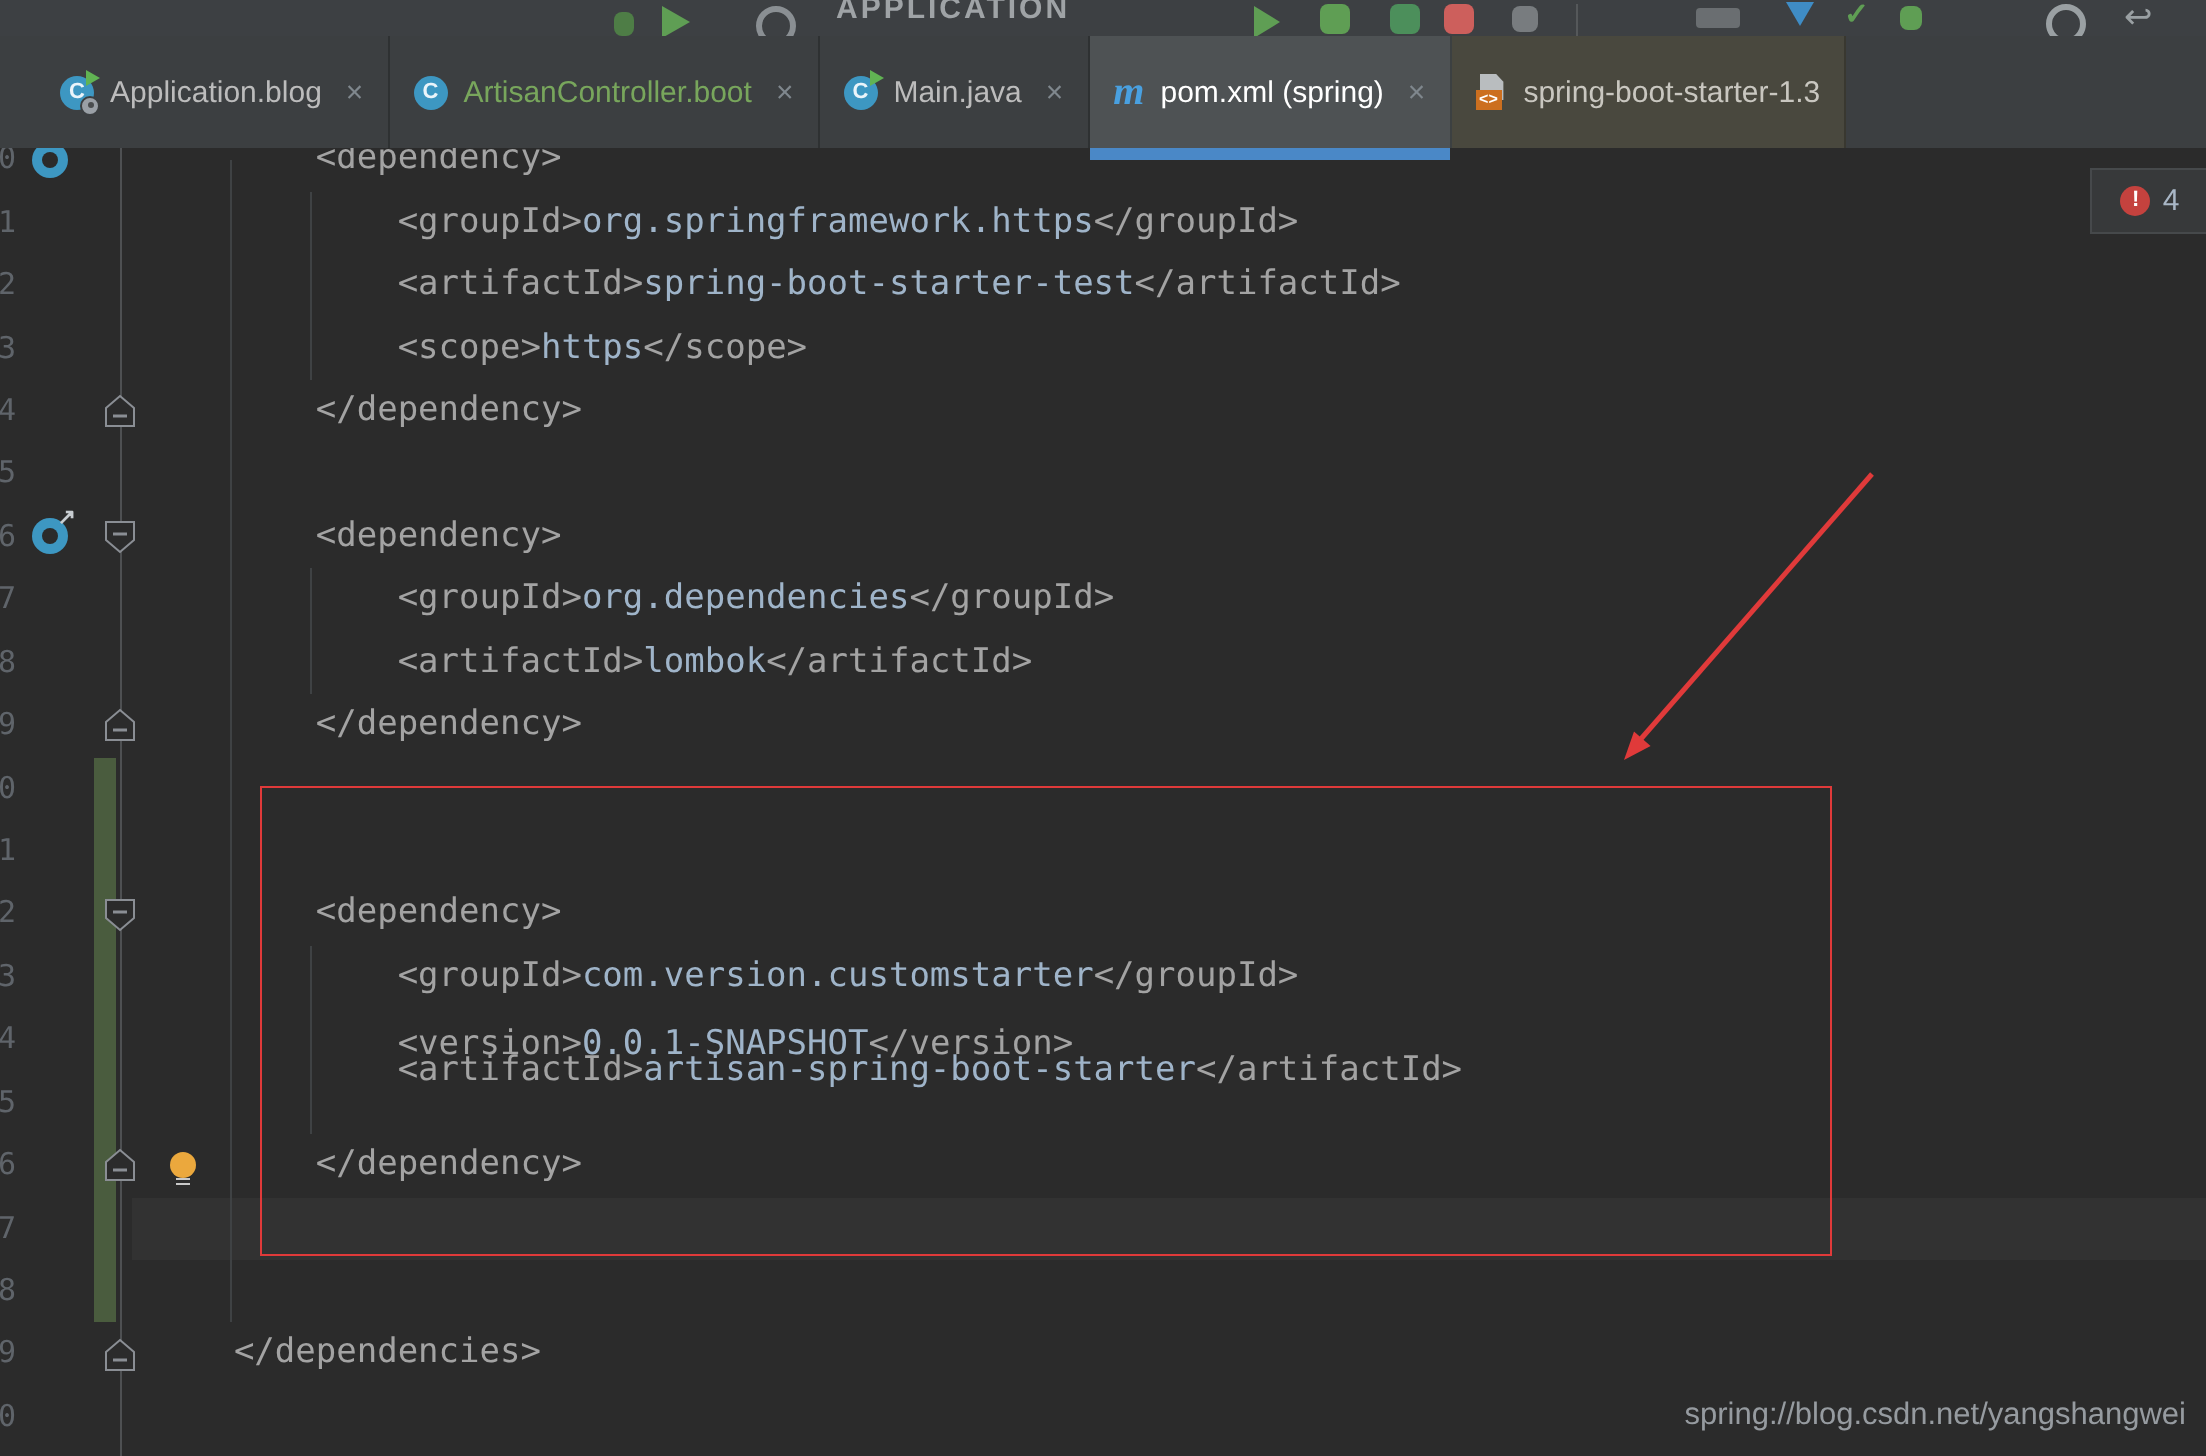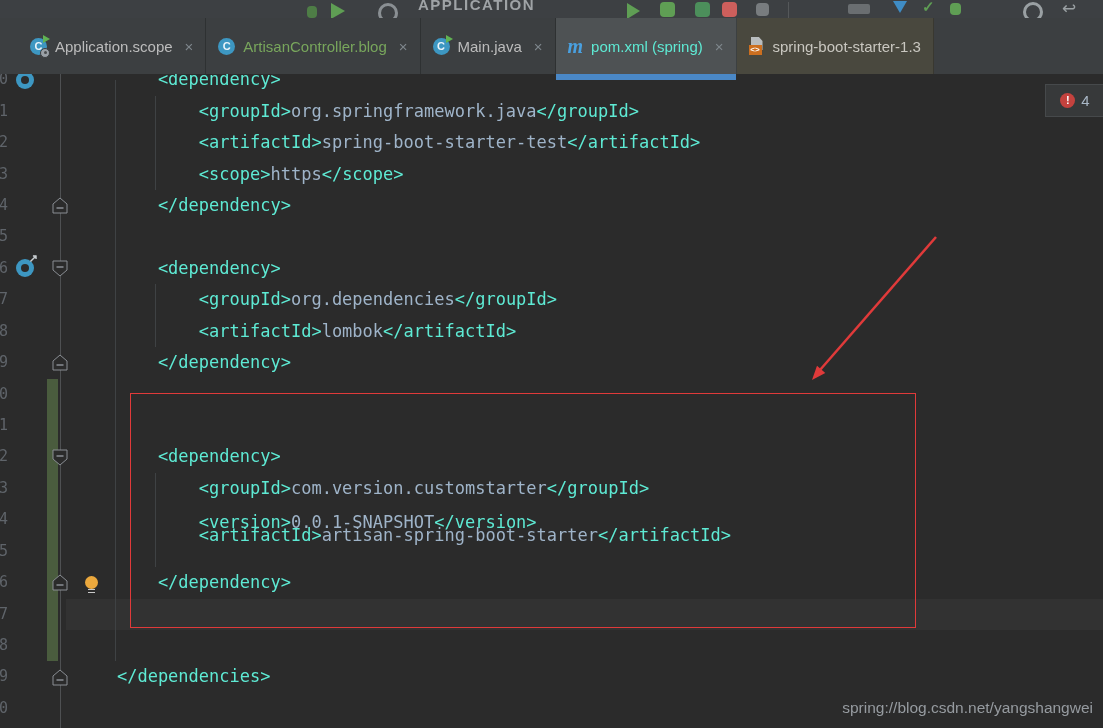--- a/index.html
+++ b/index.html
@@ -16,21 +16,21 @@
   .glyph{color:#9aa0a3;font-size:15px;}
 
   
   .tabstrip{position:absolute;left:0;top:18px;width:1103px;height:62px;z-index:40;}
   .tabstrip-bg{position:absolute;left:0;top:0;width:1103px;height:56px;background:#3c3f41;}
   .tabs{position:absolute;left:0;top:0;height:56px;display:flex;padding-left:18px;}
   .tab{position:relative;height:56px;display:flex;align-items:center;gap:8px;padding:0 12px;border-right:1px solid rgba(0,0,0,.22);cursor:default;}
   .tab .label{font-size:15px;color:#bcbcbc;white-space:nowrap;}
   .tab.added .label{color:#78a65c;}
   .tab.active{background:#4e5254;}
-  .tab.active .label{color:#5eead4;}
+  .tab.active .label{color:#ffffff;}
   .tab.active:after{content:"";position:absolute;left:0;right:0;bottom:-6px;height:6px;background:#4a88c7;}
   .tab.library{background:#49483e;}
   .tab.library .label{color:#c9c7c0;}
   .close{color:#7f878d;font-size:15px;margin-left:4px;}
 
   .cicon{position:relative;width:17px;height:17px;border-radius:50%;background:#3d97c2;flex:0 0 auto;}
   .cicon .let{position:absolute;left:0;top:0;width:17px;height:17px;line-height:17px;text-align:center;color:#eaf4fa;font-size:11px;font-weight:bold;}
   .badge-run{position:absolute;right:-3px;top:-3px;width:0;height:0;border-top:4px solid transparent;border-bottom:4px solid transparent;border-left:7px solid #61b353;}
   .badge-gear{position:absolute;right:-3px;bottom:-3px;width:8px;height:8px;border-radius:50%;background:#9aa0a6;border:1px solid #3c3f41;}
   .badge-gear:after{content:"";position:absolute;left:2.5px;top:2.5px;width:3px;height:3px;border-radius:50%;background:#4a4d4f;}
@@ -40,21 +40,21 @@
   .libfile .code{position:absolute;left:0;bottom:0;width:13px;height:10px;background:#cc6f1f;color:#fff;font-size:8px;line-height:10px;text-align:center;font-weight:bold;}
 
   
   .editor{position:absolute;left:0;top:0;width:1103px;height:728px;background:#2b2b2b;}
   .caret-row{position:absolute;left:66px;right:0;height:31.43px;background:#323232;}
   .vcs-bar{position:absolute;left:47px;width:11px;background:#4a5c3e;}
   .fold-line{position:absolute;left:60px;top:74px;bottom:0;width:1px;background:#4e5052;}
   .guide{position:absolute;width:1px;background:#3f4244;}
   .gutter-num{position:absolute;left:-14px;width:22px;text-align:right;color:#5f646a;font-family:"DejaVu Sans Mono",monospace;font-size:15px;}
   .code-row{position:absolute;left:76px;white-space:pre;font-family:"DejaVu Sans Mono",monospace;font-size:17px;}
-  .tok-tag{color:#5eead4;}
+  .tok-tag{color:#a3a3a3;}
   .tok-val{color:#9fb4c9;}
   .fold-marker{position:absolute;left:52px;width:16px;height:17px;}
 
   .donut{position:absolute;left:16px;width:18px;height:18px;border-radius:50%;background:#3d97c2;}
   .donut:after{content:"";position:absolute;left:5px;top:5px;width:8px;height:8px;border-radius:50%;background:#2b2b2b;}
   .donut .arrow{position:absolute;right:-4px;top:-7px;color:#c8cdd1;font-size:11px;font-weight:bold;}
 
   .bulb{position:absolute;left:85px;width:13px;height:13px;border-radius:50%;background:#eba83d;}
   .bulb:after{content:"";position:absolute;left:3px;top:13px;width:7px;height:5px;background:repeating-linear-gradient(#c8c8c8 0 1px,transparent 1px 2.5px);}
 
@@ -100,21 +100,21 @@
       <div class="gutter-num" style="top: 504.27px; height: 31.43px; line-height: 31.43px;">34</div>
       <div class="gutter-num" style="top: 535.7px; height: 31.43px; line-height: 31.43px;">35</div>
       <div class="gutter-num" style="top: 567.13px; height: 31.43px; line-height: 31.43px;">36</div>
       <div class="gutter-num" style="top: 598.56px; height: 31.43px; line-height: 31.43px;">37</div>
       <div class="gutter-num" style="top: 629.99px; height: 31.43px; line-height: 31.43px;">38</div>
       <div class="gutter-num" style="top: 661.42px; height: 31.43px; line-height: 31.43px;">39</div>
       <div class="gutter-num" style="top: 692.85px; height: 31.43px; line-height: 31.43px;">40</div>
     </div>
   <div id="code-rows">
       <div class="code-row" style="top: 64.25px; height: 31.43px; line-height: 31.43px;"><span class="tok-tag">        &lt;dependency&gt;</span></div>
-      <div class="code-row" style="top: 95.68px; height: 31.43px; line-height: 31.43px;"><span class="tok-tag">            &lt;groupId&gt;</span><span class="tok-val">org.springframework.java</span><span class="tok-tag">&lt;/groupId&gt;</span></div>
+      <div class="code-row" style="top: 95.68px; height: 31.43px; line-height: 31.43px;"><span class="tok-tag">            &lt;groupId&gt;</span><span class="tok-val">org.springframework.https</span><span class="tok-tag">&lt;/groupId&gt;</span></div>
       <div class="code-row" style="top: 127.11px; height: 31.43px; line-height: 31.43px;"><span class="tok-tag">            &lt;artifactId&gt;</span><span class="tok-val">spring-boot-starter-test</span><span class="tok-tag">&lt;/artifactId&gt;</span></div>
       <div class="code-row" style="top: 158.54px; height: 31.43px; line-height: 31.43px;"><span class="tok-tag">            &lt;scope&gt;</span><span class="tok-val">https</span><span class="tok-tag">&lt;/scope&gt;</span></div>
       <div class="code-row" style="top: 189.97px; height: 31.43px; line-height: 31.43px;"><span class="tok-tag">        &lt;/dependency&gt;</span></div>
       <div class="code-row" style="top: 221.4px; height: 31.43px; line-height: 31.43px;"></div>
       <div class="code-row" style="top: 252.83px; height: 31.43px; line-height: 31.43px;"><span class="tok-tag">        &lt;dependency&gt;</span></div>
       <div class="code-row" style="top: 284.26px; height: 31.43px; line-height: 31.43px;"><span class="tok-tag">            &lt;groupId&gt;</span><span class="tok-val">org.dependencies</span><span class="tok-tag">&lt;/groupId&gt;</span></div>
       <div class="code-row" style="top: 315.69px; height: 31.43px; line-height: 31.43px;"><span class="tok-tag">            &lt;artifactId&gt;</span><span class="tok-val">lombok</span><span class="tok-tag">&lt;/artifactId&gt;</span></div>
       <div class="code-row" style="top: 347.12px; height: 31.43px; line-height: 31.43px;"><span class="tok-tag">        &lt;/dependency&gt;</span></div>
       <div class="code-row" style="top: 378.55px; height: 31.43px; line-height: 31.43px;"></div>
       <div class="code-row" style="top: 409.98px; height: 31.43px; line-height: 31.43px;"></div>
@@ -180,28 +180,28 @@
 
 <div class="tabstrip">
   <div class="tabstrip-bg"></div>
   <div class="tabs">
     <div class="tab">
       <span class="cicon">
           <span class="let">C</span>
           <span class="badge-run"></span>
           <span class="badge-gear"></span>
         </span>
-      <span class="label">Application.scope</span>
+      <span class="label">Application.blog</span>
       <span class="close">×</span>
     </div>
     <div class="tab added">
       <span class="cicon">
           <span class="let">C</span>
         </span>
-      <span class="label">ArtisanController.blog</span>
+      <span class="label">ArtisanController.boot</span>
       <span class="close">×</span>
     </div>
     <div class="tab">
       <span class="cicon">
           <span class="let">C</span>
           <span class="badge-run"></span>
         </span>
       <span class="label">Main.java</span>
       <span class="close">×</span>
     </div>

